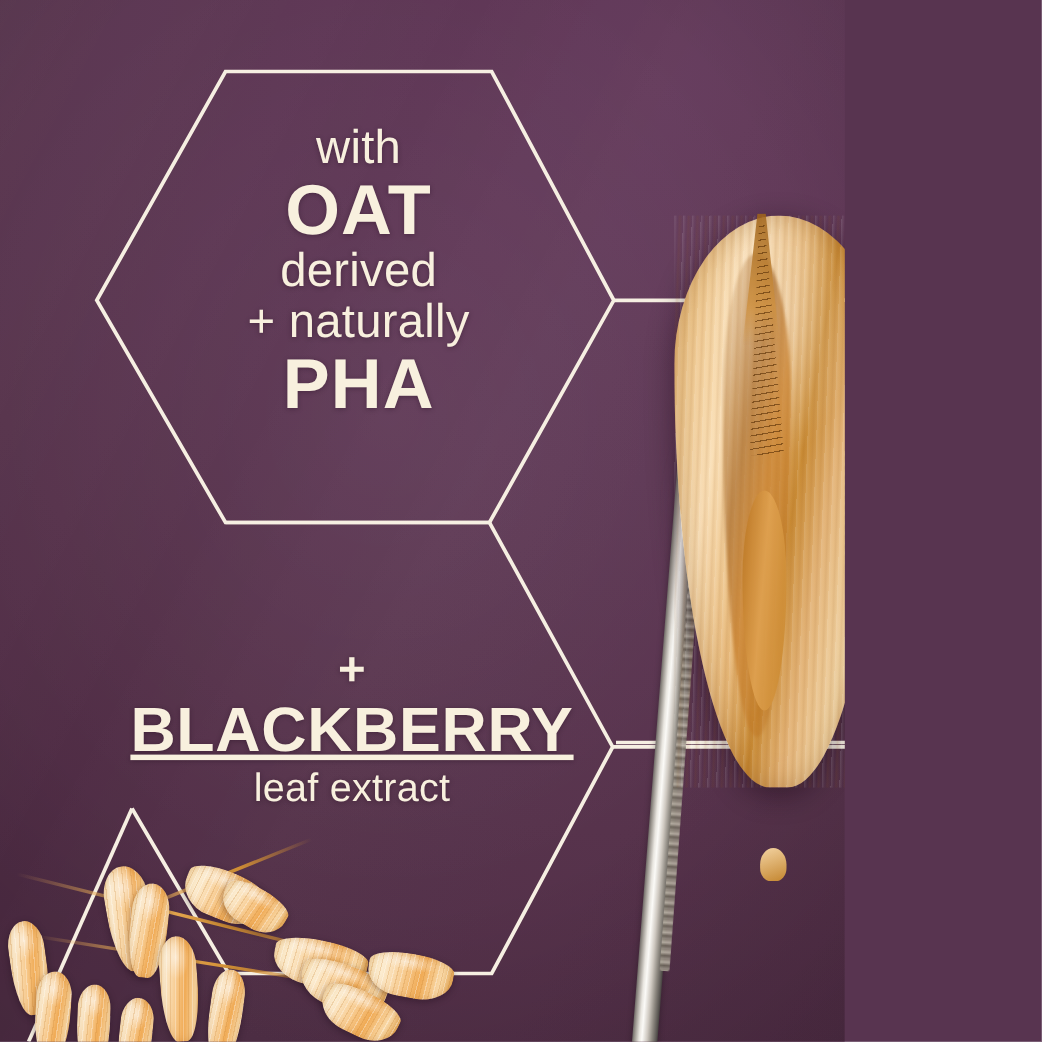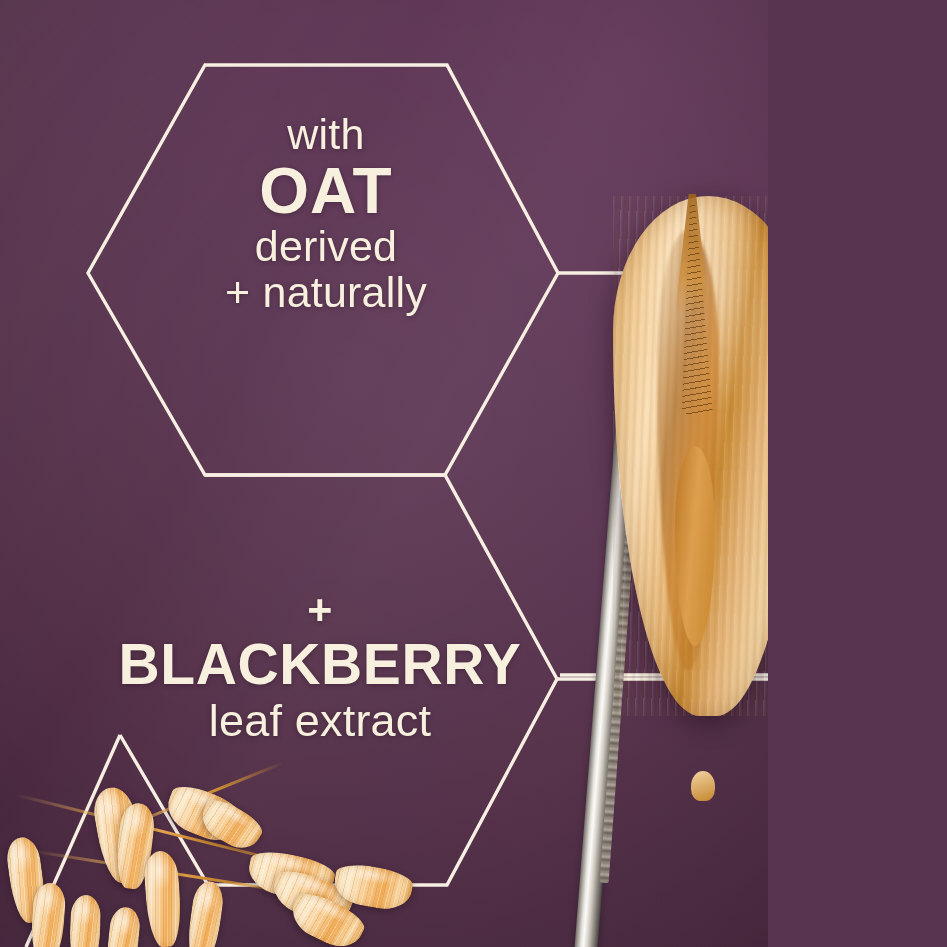--- a/index.html
+++ b/index.html
@@ -31,22 +31,22 @@
   .txtblock{position:absolute;text-align:center;color:#F8F0DE;
     line-height:1.06;letter-spacing:.2px;
     text-shadow:0 1px 5px rgba(30,10,26,.35);}
   #block-oat{left:150px;top:112px;width:352px;font-size:43px;font-weight:400;}
   #block-oat .big{font-size:64px;font-weight:700;letter-spacing:1px;display:block;}
   #block-oat .ln{display:block;}
   #block-oat .ln.tight{margin-top:-1px;}
 
   #block-berry{left:60px;top:588px;width:520px;}
   #block-berry .plus{display:block;font-size:43px;font-weight:700;line-height:1;margin-bottom:4px;}
-  #block-berry .brand{display:block;font-size:57px;font-weight:700;letter-spacing:.6px;line-height:1.05;}
-  #block-berry .sub{display:block;font-size:45px;font-weight:400;line-height:1.1;margin-top:1px;}
+  #block-berry .brand{display:block;font-size:57px;font-weight:700;letter-spacing:.6px;line-height:1.05;text-decoration:underline;}
+  #block-berry .sub{display:block;font-size:36px;font-weight:400;line-height:1.1;margin-top:1px;}
 
   
   .obj{position:absolute;}
 
   
   .tweezer{position:absolute;transform-origin:top center;}
   .tw-arm{position:absolute;border-radius:4px;
     background:linear-gradient(90deg,#6e6a66 0%,#9c9790 9%,#e9e6e0 27%,#fbfaf7 38%,#cfc9c1 58%,#8d8880 78%,#5e5a56 93%,#45423f 100%);
     box-shadow:0 0 6px rgba(0,0,0,.30);}
   .tw-serr{position:absolute;width:9px;
@@ -171,20 +171,21 @@
     <div class="grain-tip"></div>
     <div class="grain-hairs"></div>
     <div class="grain-nub"></div>
   </div>
 
   <div class="txtblock" id="block-oat">
     <span class="ln">with</span>
     <span class="big">OAT</span>
     <span class="ln tight">derived</span>
     <span class="ln">+ naturally</span>
+    <span class="big">PHA</span>
   </div>
 
   <div class="txtblock" id="block-berry">
     <span class="plus">+</span>
     <span class="brand">BLACKBERRY</span>
     <span class="sub">leaf extract</span>
   </div>
 
 </div>
 

